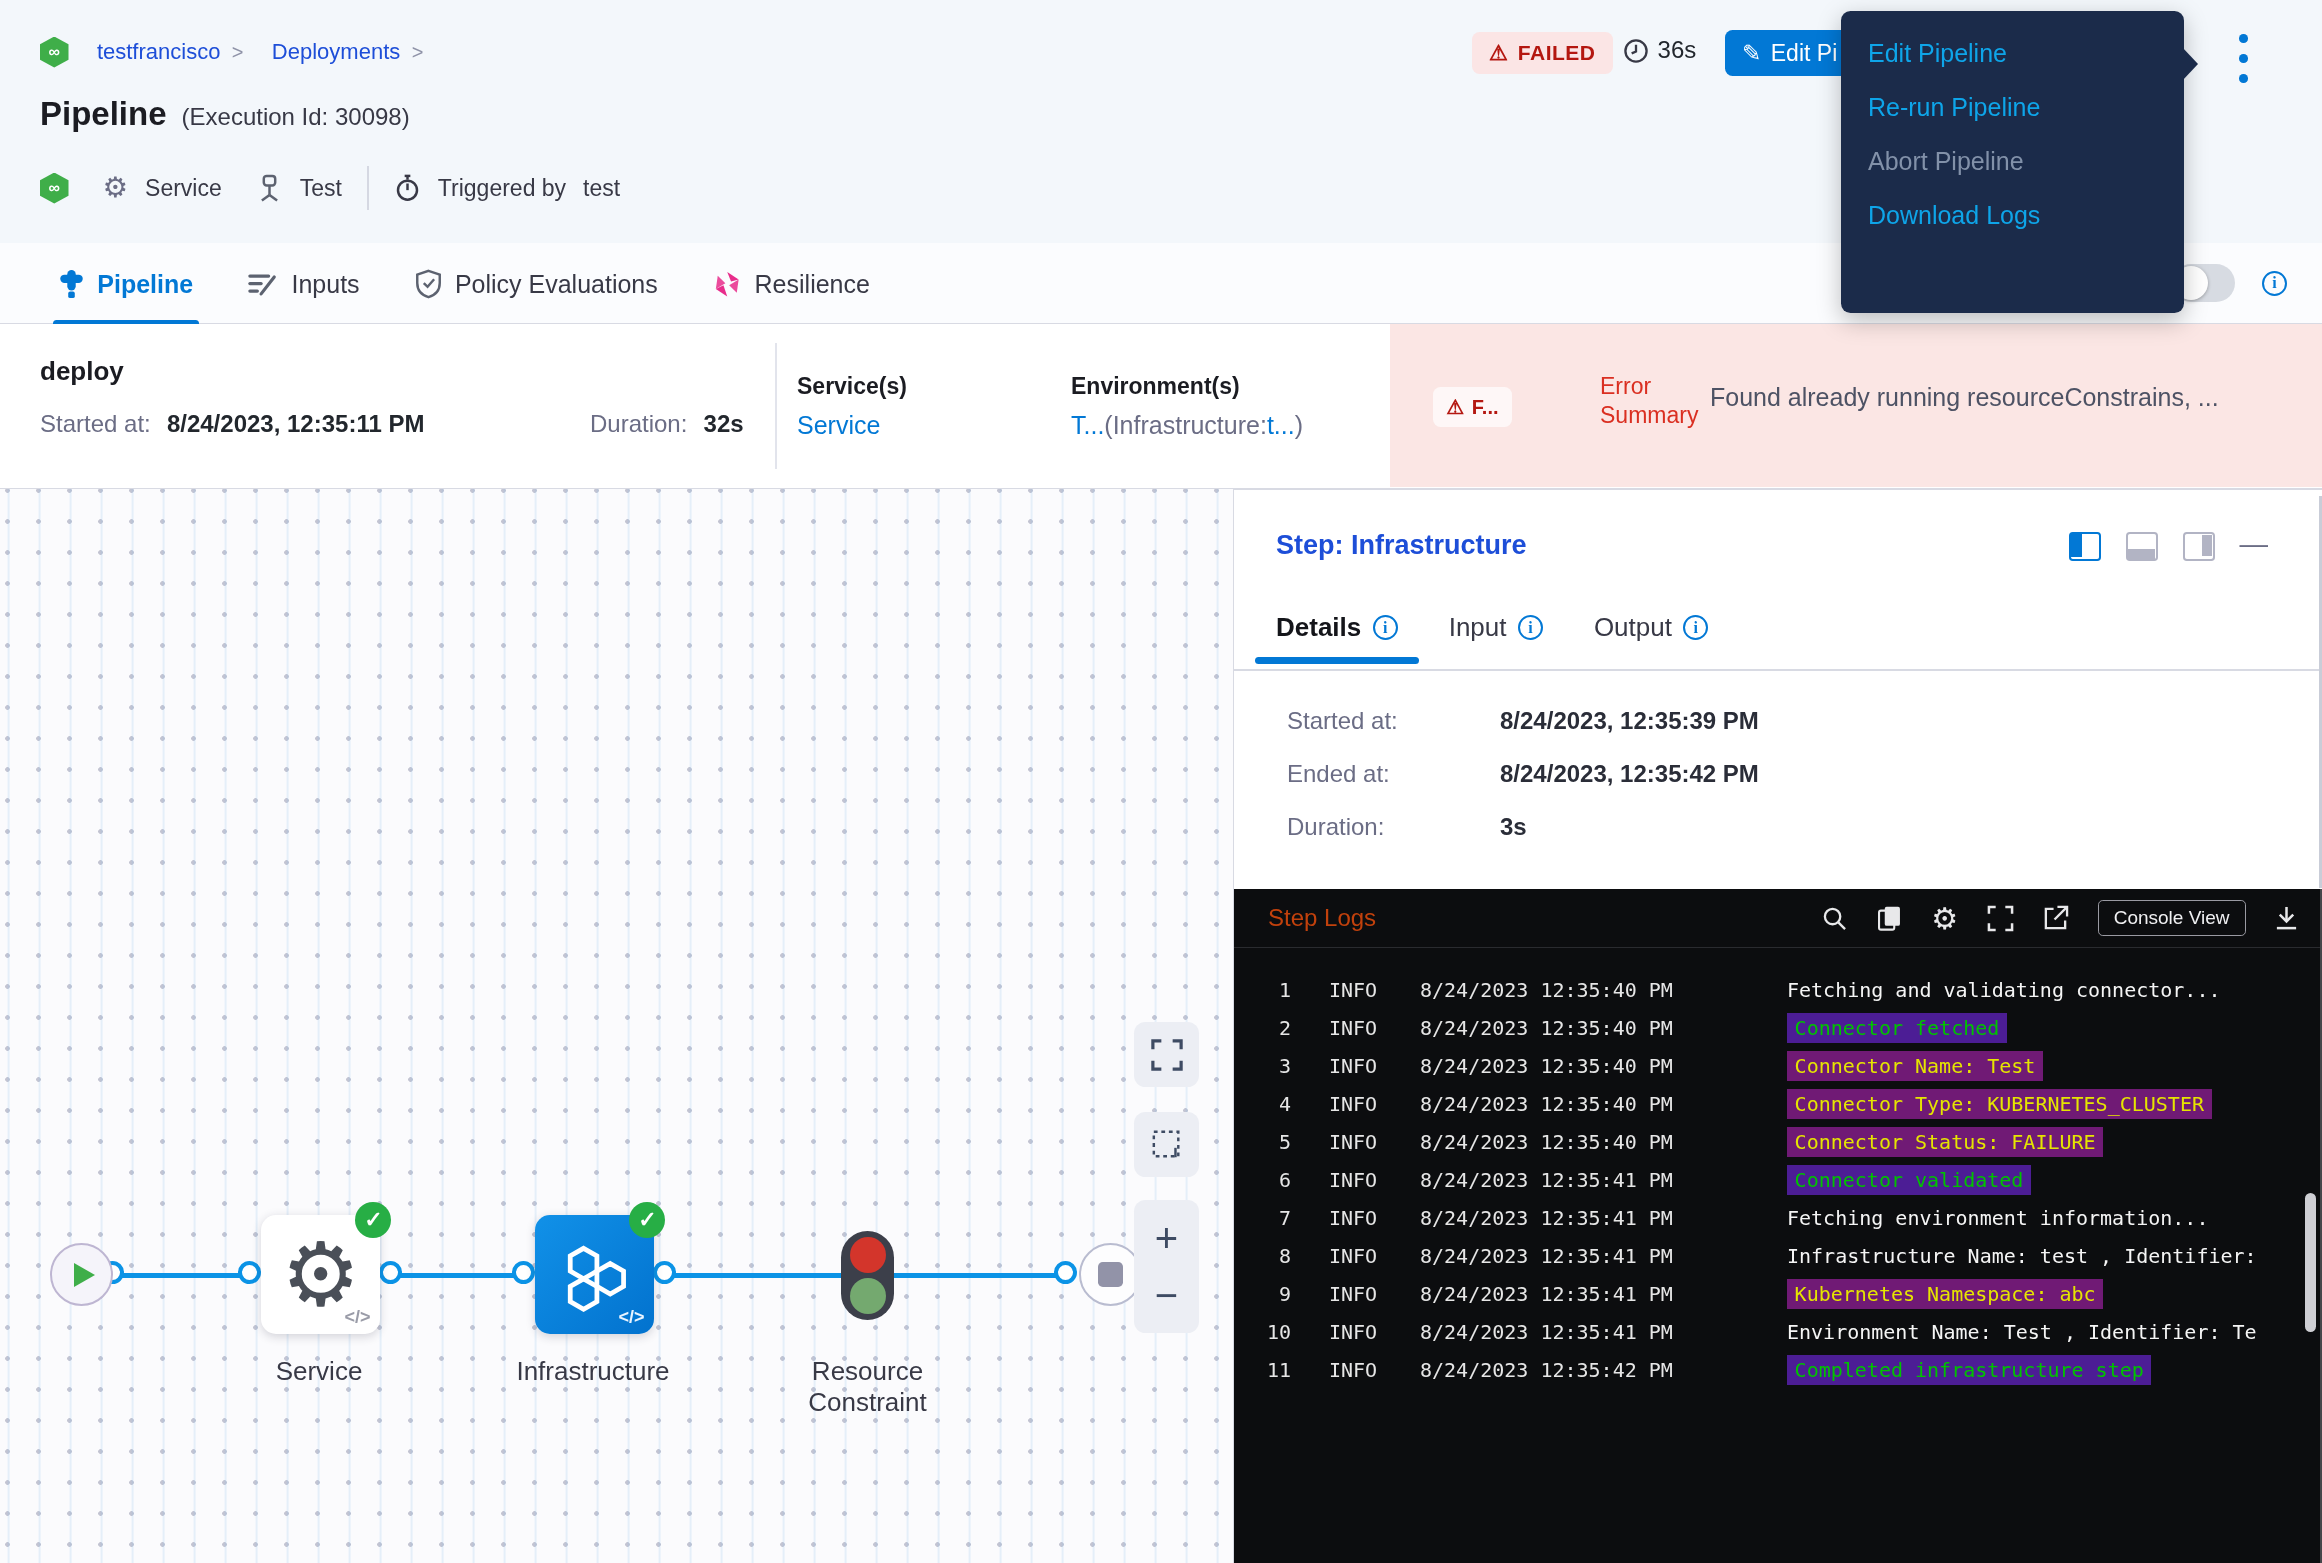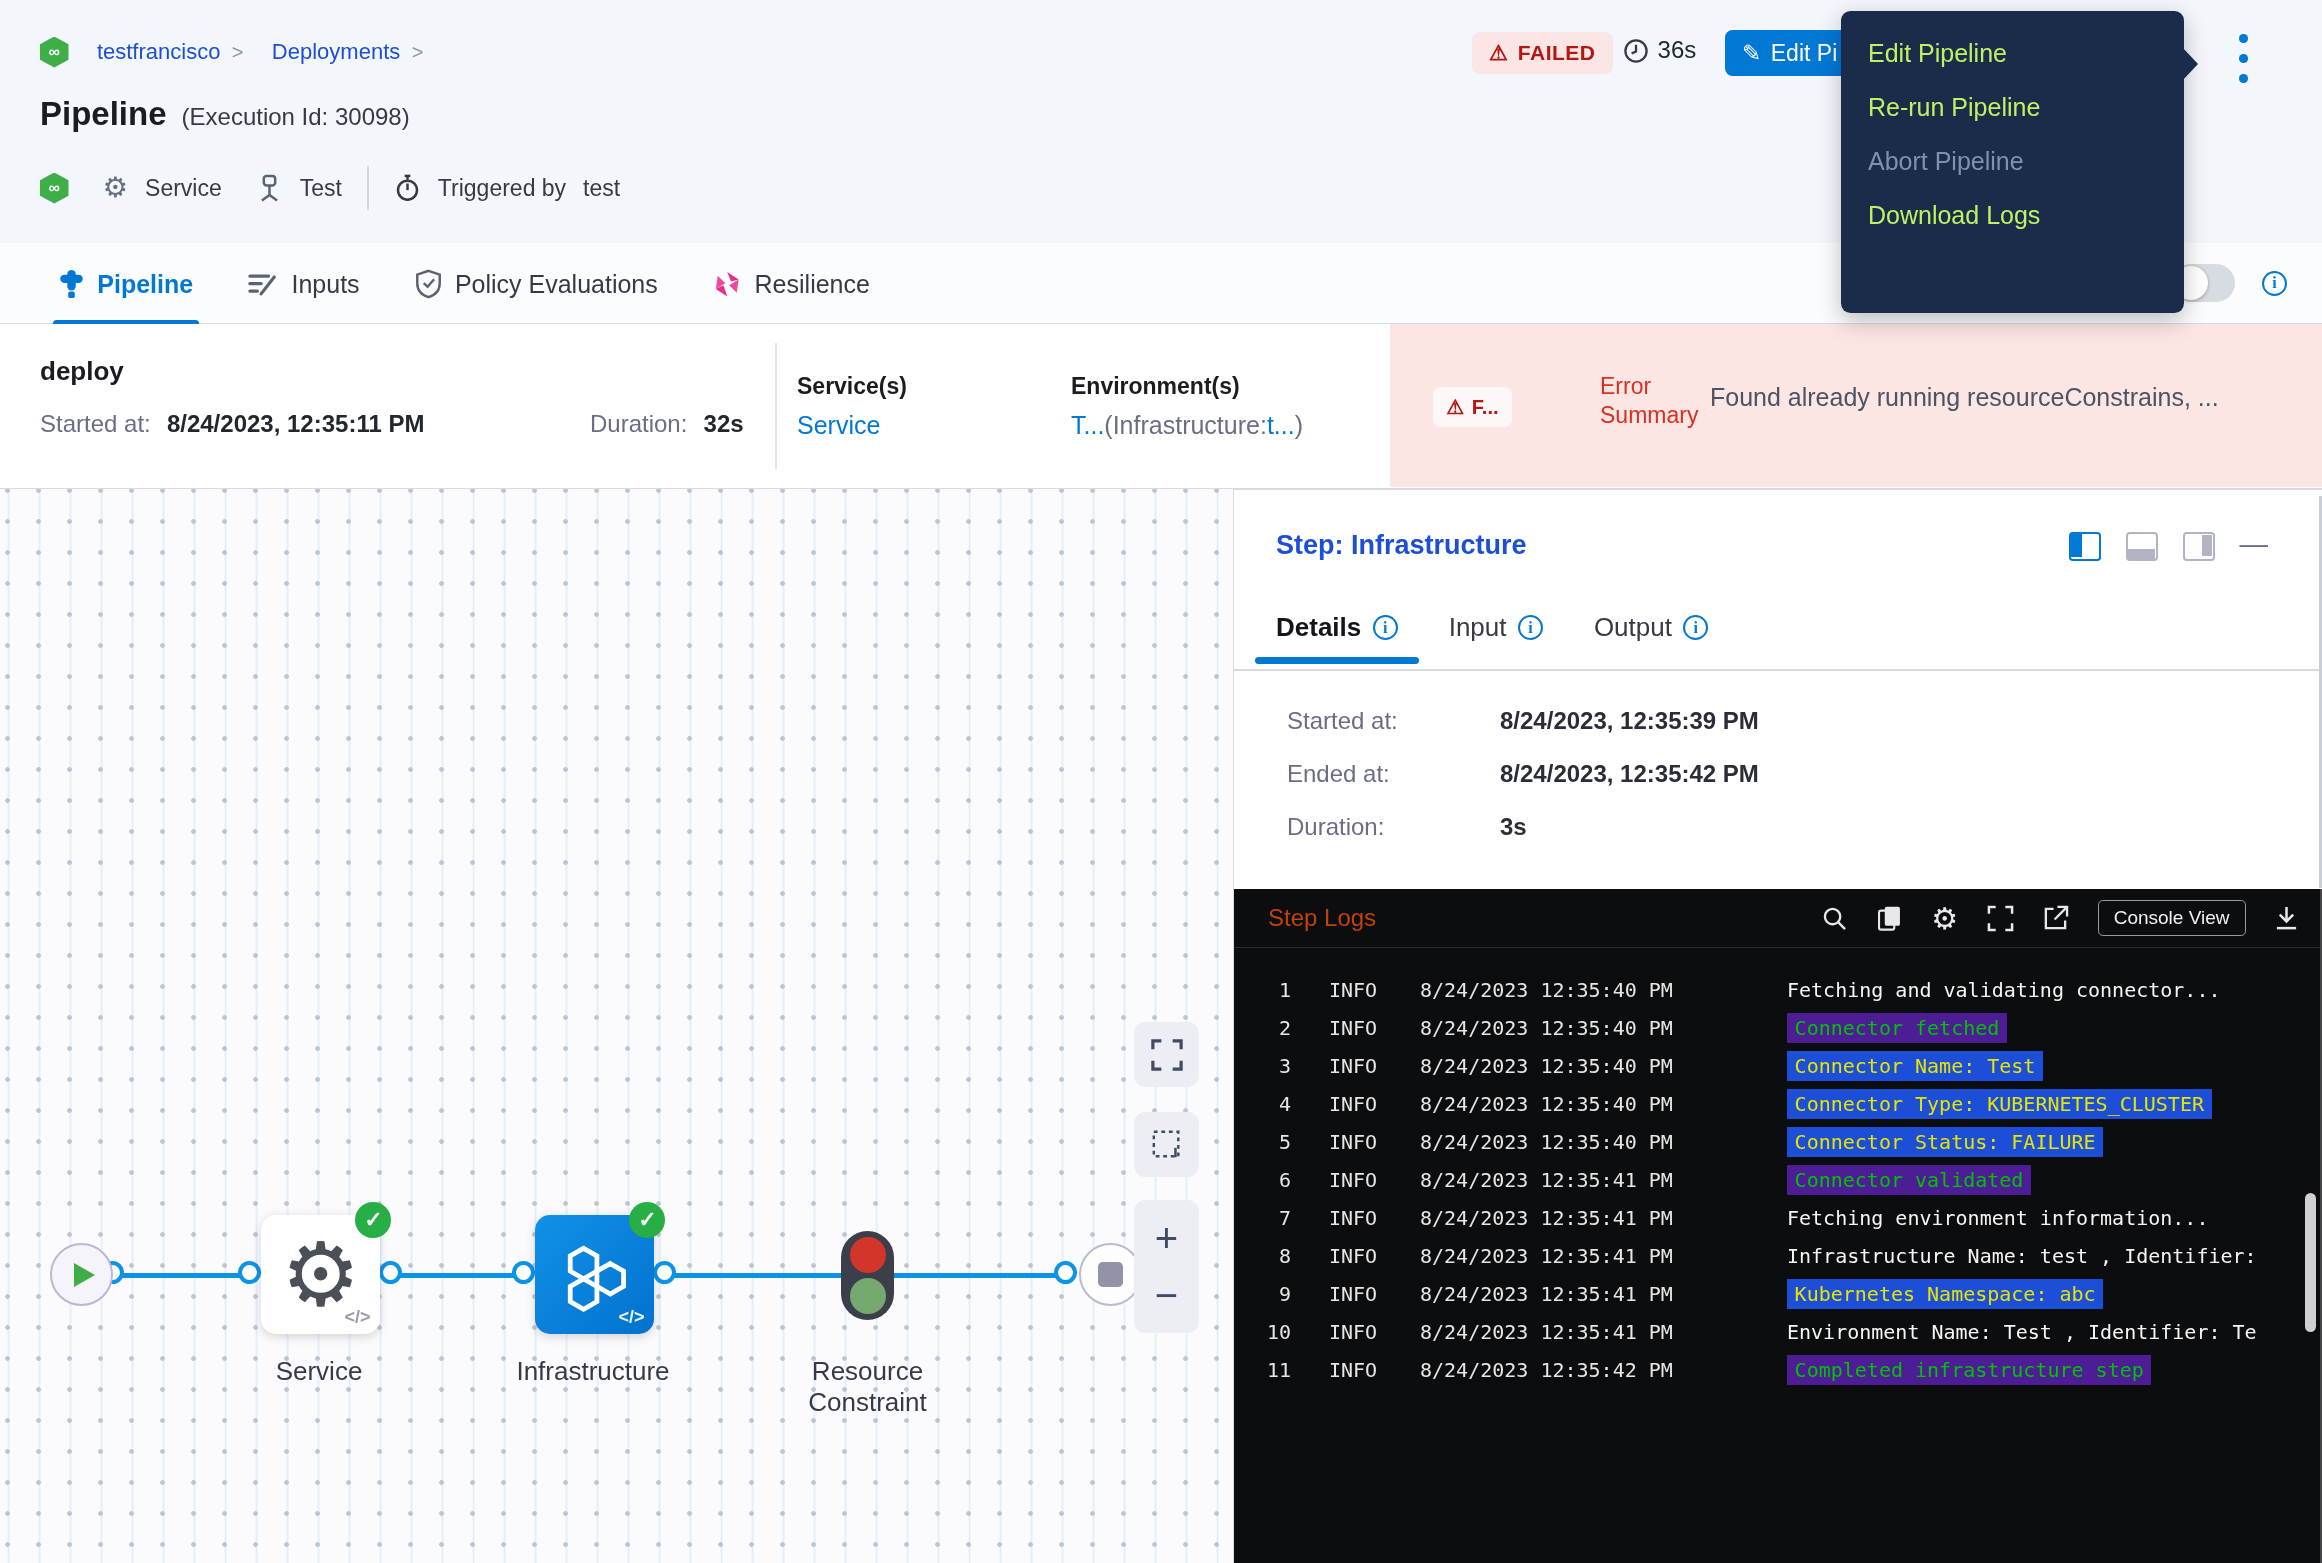--- a/index.html
+++ b/index.html
@@ -24,21 +24,21 @@
 
   .status-badge { position:absolute; left:1472px; top:32px; height:42px; padding:0 17px; background:#fbe5e5; border-radius:7.6px; display:flex; align-items:center; gap:9.5px; color:#b41710; font-weight:bold; font-size:21px; letter-spacing:0.5px; }
   .hdr-duration { position:absolute; left:1623px; top:36px; display:flex; align-items:flex-end; gap:8.6px; font-size:24px; color:#22272d; }
   .edit-btn { position:absolute; left:1725px; top:30px; width:145px; height:46px; background:#0278d5; border-radius:7.6px; color:#fff; font-size:23px; display:flex; align-items:center; gap:9.5px; padding-left:17px; overflow:hidden; white-space:nowrap; }
   .kebab { position:absolute; left:2235px; top:34px; width:17px; height:49px; display:flex; flex-direction:column; align-items:center; justify-content:space-between; cursor:pointer; }
   .kebab span { width:8.6px; height:8.6px; border-radius:50%; background:#0278d5; }
 
   
   .menu { position:absolute; left:1841px; top:11.4px; width:343px; height:302px; background:#1b2b4a; border-radius:9.5px; box-shadow:0 7.6px 23px rgba(0,0,0,.25); z-index:50; padding-top:15px; }
   .menu-notch { position:absolute; right:-14.3px; top:36px; width:0; height:0; border-top:17px solid transparent; border-bottom:17px solid transparent; border-left:16px solid #1b2b4a; }
-  .menu-item { height:54px; display:flex; align-items:center; padding-left:27px; color:#bef264; font-size:25px; cursor:pointer; }
+  .menu-item { height:54px; display:flex; align-items:center; padding-left:27px; color:#0ea5e9; font-size:25px; cursor:pointer; }
   .menu-item.disabled { color:#8291a9; cursor:default; }
 
   
   .tabsbar { position:absolute; left:0; top:243px; width:2323px; height:82px; background:#fbfcfe; border-bottom:2.9px solid #d8dae3; }
   .tabs { position:absolute; left:59px; top:0; height:82px; display:flex; align-items:center; gap:55px; }
   .tab { display:flex; align-items:center; gap:13.3px; font-size:25px; color:#383946; cursor:pointer; position:relative; height:82px; }
   .tab.active { color:#0278d5; font-weight:bold; }
   .tab.active .tab-underline { position:absolute; left:-5.7px; bottom:-1.9px; width:calc(100% + 11.4px); height:6.7px; background:#0278d5; border-radius:3.8px; }
   .tabsbar-right { position:absolute; right:36px; top:21px; display:flex; align-items:center; gap:27px; }
   .toggle { width:63px; height:38px; border-radius:19px; background:#d7dbe2; position:relative; cursor:pointer; }
@@ -120,21 +120,21 @@
   .licon { color:#e8e8ea; display:flex; align-items:center; justify-content:center; cursor:pointer; }
   .console-btn { border:1.9px solid #9a9aa2; border-radius:4.8px; color:#f0f0f2; font-size:19px; padding:5.7px 15px; cursor:pointer; }
   .log-rows { position:absolute; left:0; top:82px; width:1084px; font-family:"DejaVu Sans Mono", monospace; font-size:20px; }
   .log-row { height:38px; display:flex; align-items:center; white-space:nowrap; overflow:hidden; }
   .log-num { width:57px; text-align:right; color:#e6e6e6; }
   .log-level { width:91px; margin-left:38px; color:#e6e6e6; }
   .log-time { width:314px; color:#e6e6e6; }
   .log-msg { margin-left:53px; }
   .c-white { color:#f5f5f5; }
   .c-green { color:#00c300; background:#4c1d95; padding:2.9px 7.6px; }
-  .c-yellow { color:#e5e500; background:#1d4ed8; padding:2.9px 7.6px; }
+  .c-yellow { color:#e5e500; background:#701a75; padding:2.9px 7.6px; }
   .logs-scroll-thumb { position:absolute; right:7.6px; top:304px; width:11.4px; height:139px; background:#cfcfd4; border-radius:5.7px; }
   .logs-scroll-track { position:absolute; right:0; top:0; width:3.8px; height:675px; background:#45464a; }
 
   svg { display:block; }
 </style>
 </head>
 <body>
 
 <div id="app">
 

